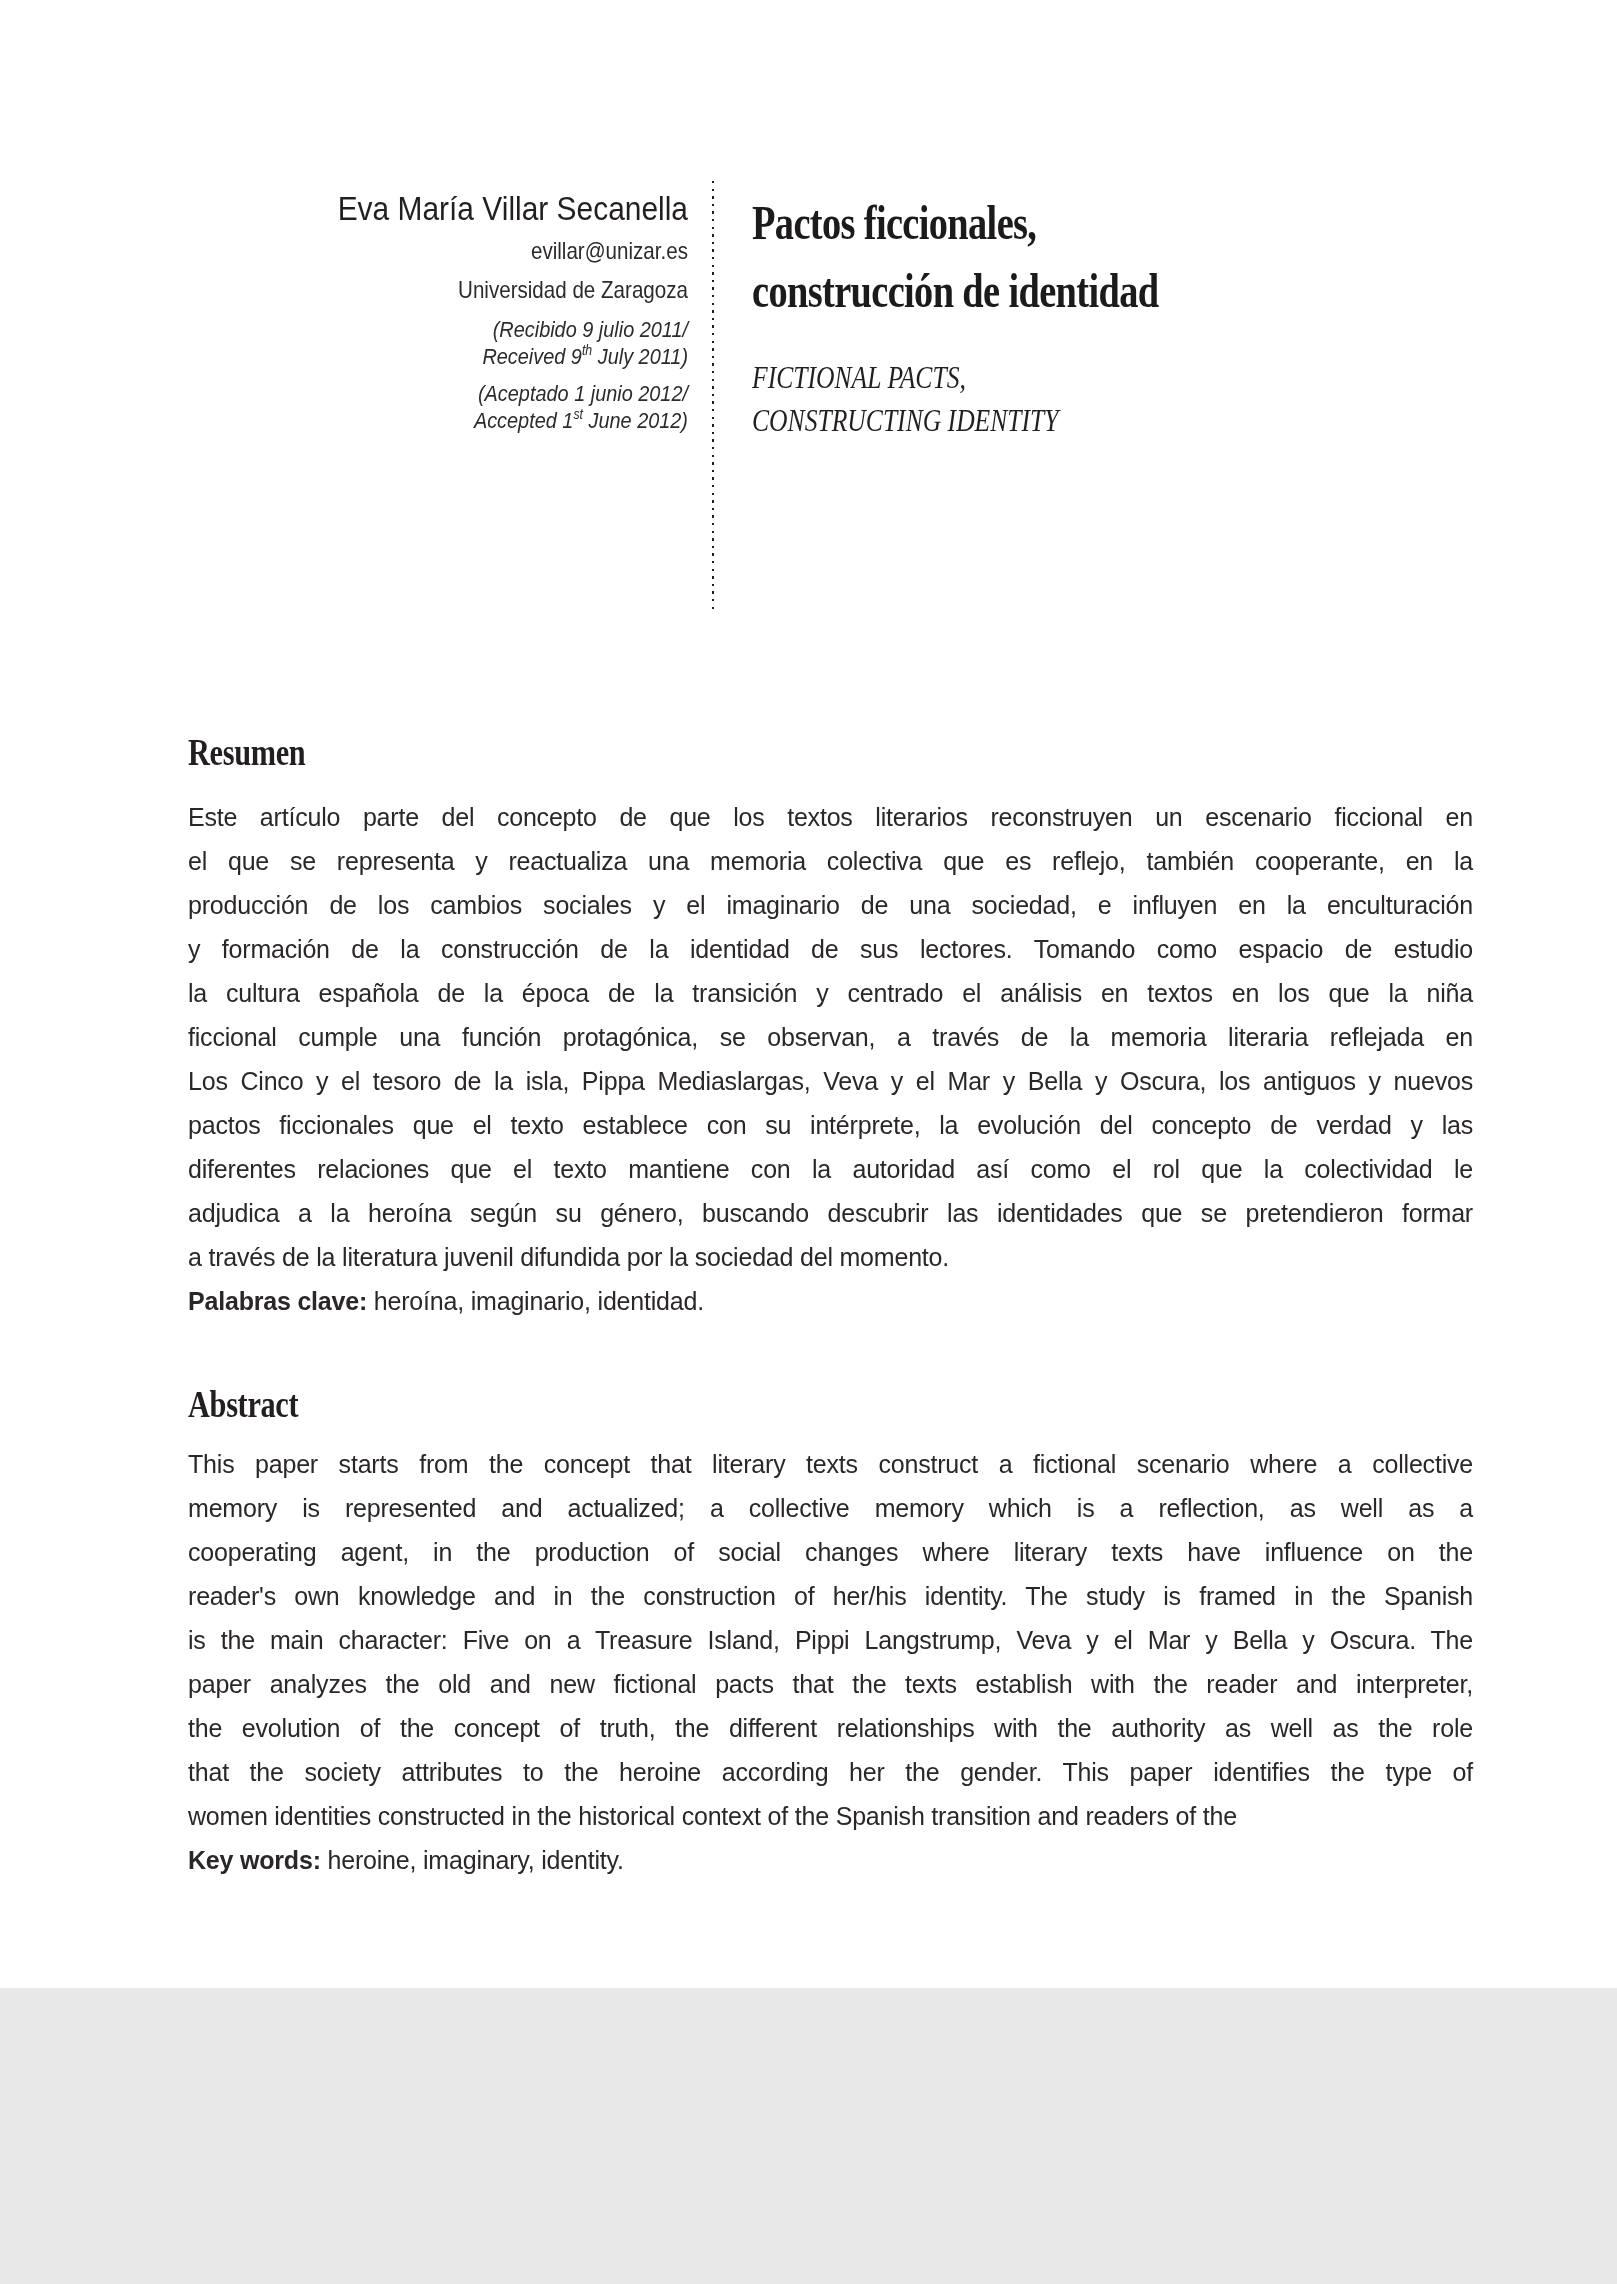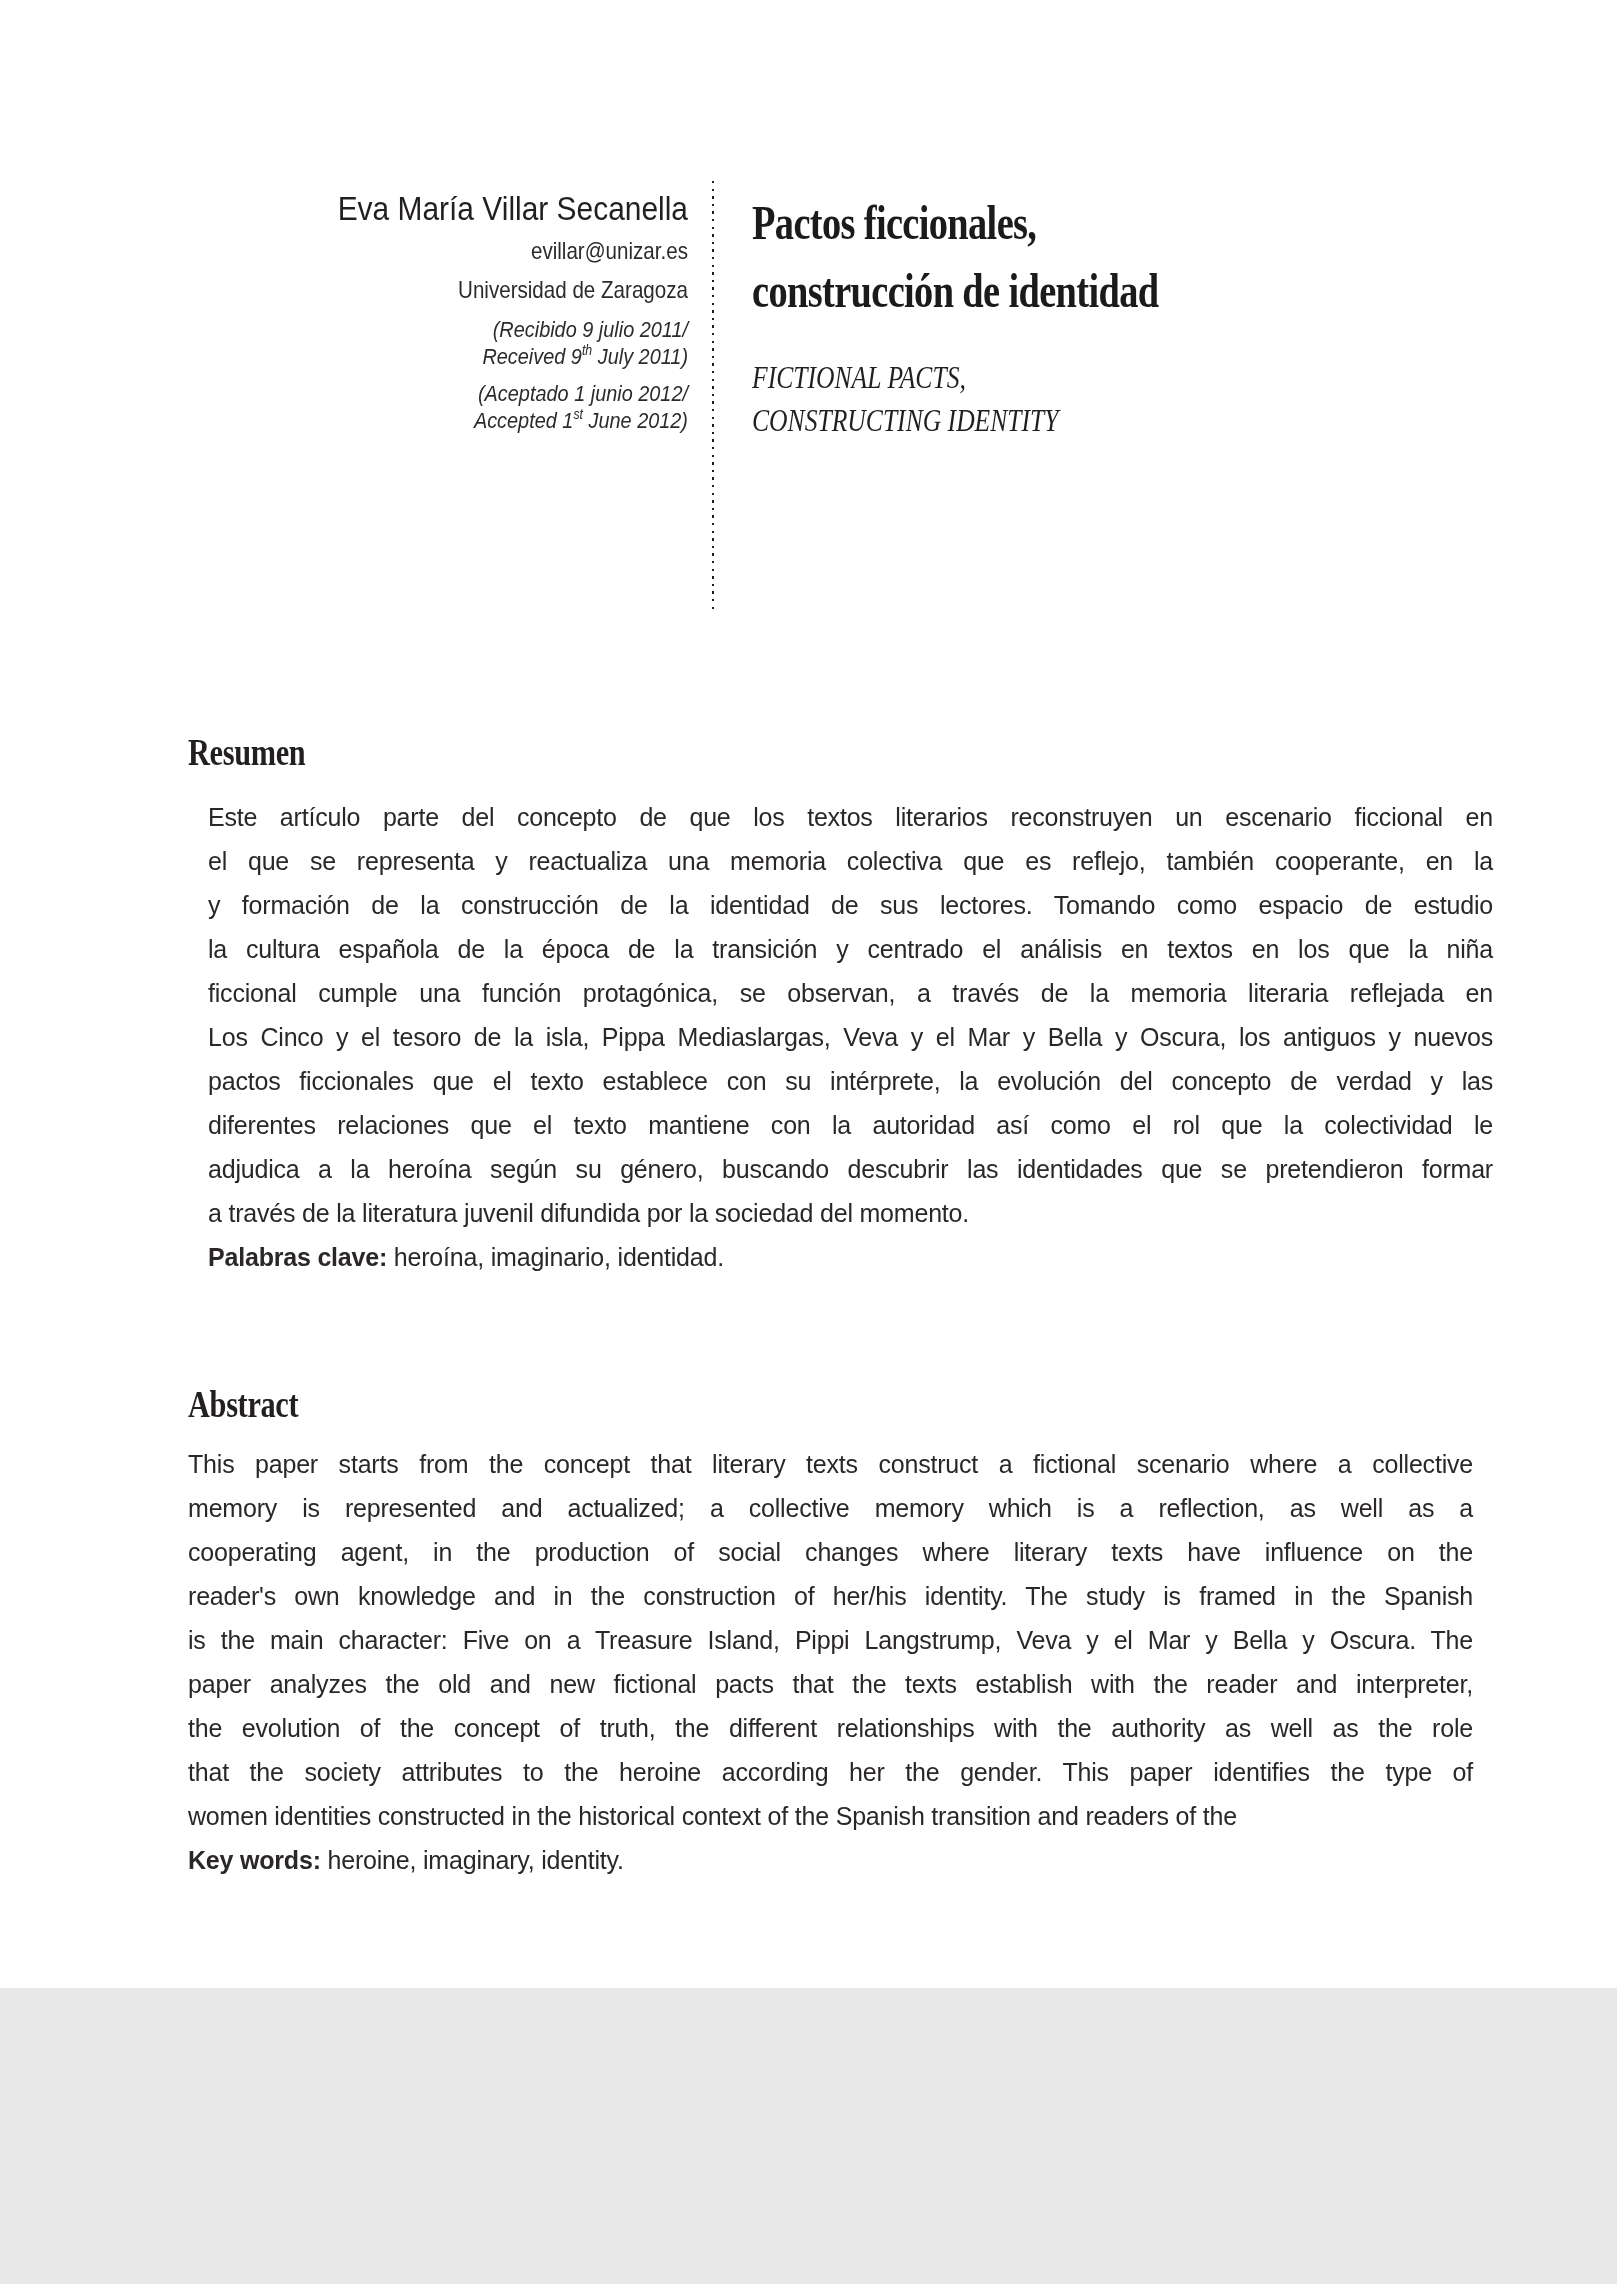--- a/index.html
+++ b/index.html
@@ -44,21 +44,21 @@
     font-size:37px;line-height:39px;letter-spacing:-0.4px;
     transform:scaleX(.82);transform-origin:top left;color:#231f20;
   }
   #resumen-heading{top:733px;}
   #abstract-heading{top:1385px;}
   
   .para{
     position:absolute;left:188px;width:1285px;
     font-size:25px;line-height:44px;letter-spacing:-0.2px;color:#2b2728;
   }
-  #resumen-para{top:795px;margin-left:20px;}
+  #resumen-para{top:795px;}
   #abstract-para{top:1442px;}
   .jline{height:44px;text-align:justify;text-align-last:justify;}
   .para .jline:nth-last-child(-n+2){text-align:center;text-align-last:left;}
   .it{}
   .bd{font-weight:bold;}
   
   .footer{
     position:absolute;left:188px;top:2176px;width:887px;
     font-family:"Liberation Serif",serif;font-size:19.3px;line-height:26px;
     color:#231f20;transform:scaleX(.88);transform-origin:top left;
@@ -96,20 +96,21 @@
     <div class="subtitle">
       <span>FICTIONAL PACTS,</span><br>
       <span>CONSTRUCTING IDENTITY</span>
     </div>
   </div>
 
   <h2 class="section-heading" id="resumen-heading">Resumen</h2>
   <div class="para" id="resumen-para">
       <div class="jline"><span>Este artículo parte del concepto de que los textos literarios reconstruyen un escenario ficcional en</span></div>
       <div class="jline"><span>el que se representa y reactualiza una memoria colectiva que es reflejo, también cooperante, en la</span></div>
+      <div class="jline"><span>producción de los cambios sociales y el imaginario de una sociedad, e influyen en la enculturación</span></div>
       <div class="jline"><span>y formación de la construcción de la identidad de sus lectores. Tomando como espacio de estudio</span></div>
       <div class="jline"><span>la cultura española de la época de la transición y centrado el análisis en textos en los que la niña</span></div>
       <div class="jline"><span>ficcional cumple una función protagónica, se observan, a través de la memoria literaria reflejada en</span></div>
       <div class="jline"><span class="it">Los Cinco y el tesoro de la isla, Pippa Mediaslargas, Veva y el Mar</span><span> y </span><span class="it">Bella y Oscura</span><span>, los antiguos y nuevos</span></div>
       <div class="jline"><span>pactos ficcionales que el texto establece con su intérprete, la evolución del concepto de verdad y las</span></div>
       <div class="jline"><span>diferentes relaciones que el texto mantiene con la autoridad así como el rol que la colectividad le</span></div>
       <div class="jline"><span>adjudica a la heroína según su género, buscando descubrir las identidades que se pretendieron formar</span></div>
       <div class="jline"><span>a través de la literatura juvenil difundida por la sociedad del momento.</span></div>
       <div class="jline"><span class="bd">Palabras clave:</span><span> heroína, imaginario, identidad.</span></div>
     </div>

